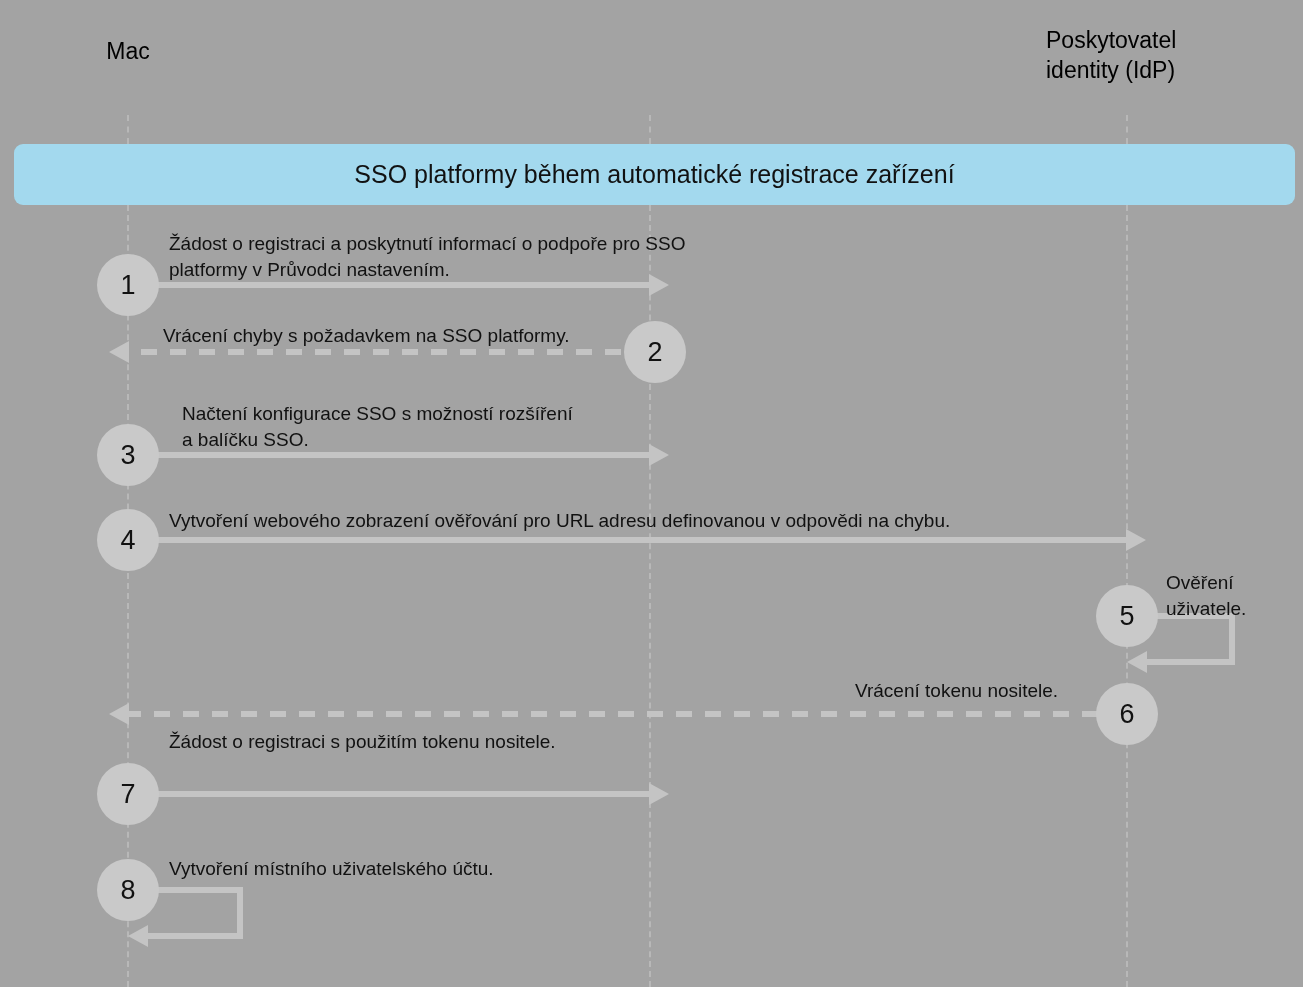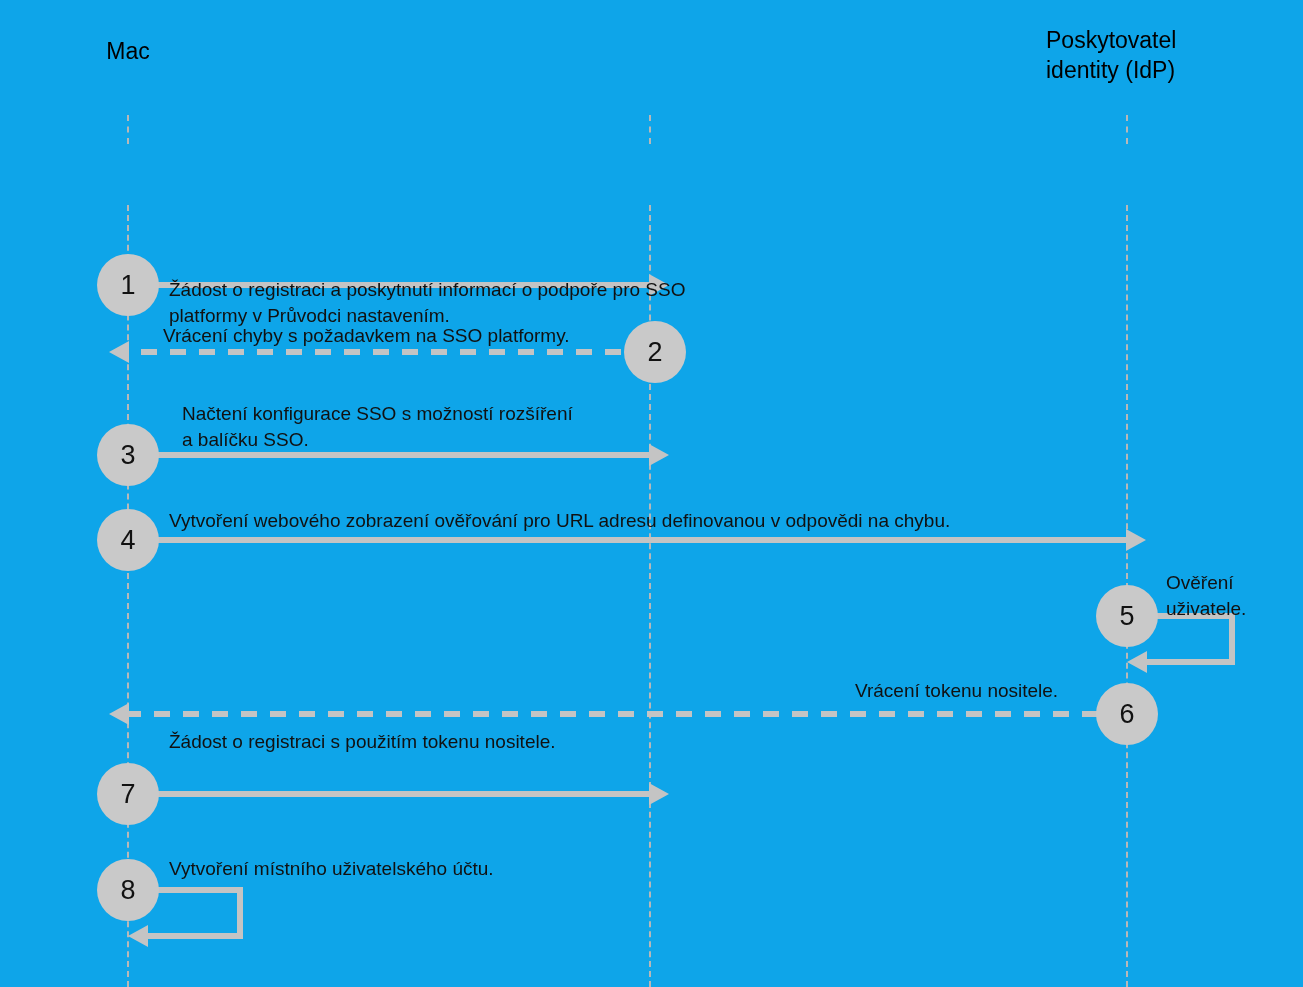--- a/index.html
+++ b/index.html
@@ -8,21 +8,21 @@
     background: #ffffff;
   }
   body {
     font-family: "Liberation Sans", sans-serif;
     -webkit-font-smoothing: antialiased;
   }
   #canvas {
     position: relative;
     width: 1303px;
     height: 987px;
-    background: #0ea5e9;
+    background: #a3a3a3;
     overflow: hidden;
   }
   
   .col-header {
     position: absolute;
     font-size: 23px;
     line-height: 30px;
     color: #000000;
     white-space: pre-line;
     letter-spacing: 0px;
@@ -97,20 +97,23 @@
 
   <div id="lifelines">
       <div class="lifeline" style="left: 127px; top: 115px; height: 29px; border-left-color: rgb(184, 184, 184);"></div>
       <div class="lifeline" style="left: 127px; top: 205px; height: 782px; border-left-color: rgb(184, 184, 184);"></div>
       <div class="lifeline" style="left: 649px; top: 115px; height: 29px; border-left-color: rgb(184, 184, 184);"></div>
       <div class="lifeline" style="left: 649px; top: 205px; height: 782px; border-left-color: rgb(184, 184, 184);"></div>
       <div class="lifeline" style="left: 1126px; top: 115px; height: 29px; border-left-color: rgb(184, 184, 184);"></div>
       <div class="lifeline" style="left: 1126px; top: 205px; height: 782px; border-left-color: rgb(184, 184, 184);"></div>
     </div>
 
+  <div class="banner" id="banner" style="left: 14px; top: 144px; width: 1281px; height: 61px; background: rgb(163, 217, 238);">
+    <span class="banner-label">SSO platformy během automatické registrace zařízení</span>
+  </div>
 
   <svg id="arrows" viewBox="0 0 1303 987" xmlns="http://www.w3.org/2000/svg">
       <g>
         <line x1="157" y1="285" x2="649" y2="285" stroke="#c4c4c4" stroke-width="6" stroke-linecap="butt"></line>
         <polygon points="649,274 649,296 669,285" fill="#c4c4c4"></polygon>
       </g>
       <g>
         <line x1="621" y1="352" x2="129" y2="352" stroke="#c4c4c4" stroke-width="6" stroke-linecap="butt" stroke-dasharray="16 13"></line>
         <polygon points="129,341 129,363 109,352" fill="#c4c4c4"></polygon>
       </g>
@@ -135,21 +138,21 @@
         <polygon points="649,783 649,805 669,794" fill="#c4c4c4"></polygon>
       </g>
       <g>
         <path d="M 158 890 H 240 V 936 H 148" fill="none" stroke="#c4c4c4" stroke-width="6" stroke-linecap="butt" stroke-linejoin="miter"></path>
         <polygon points="148,925 148,947 128,936" fill="#c4c4c4"></polygon>
       </g>
     </svg>
 
   <div id="steps">
       <div class="step-circle" style="left: 97px; top: 254px; width: 62px; height: 62px; background: rgb(201, 201, 201);">1</div>
-      <div class="msg-label" style="left: 169px; top: 231px; margin-top: 46px;">Žádost o registraci a poskytnutí informací o podpoře pro SSO
+      <div class="msg-label" style="left: 169px; top: 231px;">Žádost o registraci a poskytnutí informací o podpoře pro SSO
 platformy v Průvodci nastavením.</div>
       <div class="step-circle" style="left: 624px; top: 321px; width: 62px; height: 62px; background: rgb(201, 201, 201);">2</div>
       <div class="msg-label" style="left: 163px; top: 323px;">Vrácení chyby s požadavkem na SSO platformy.</div>
       <div class="step-circle" style="left: 97px; top: 424px; width: 62px; height: 62px; background: rgb(201, 201, 201);">3</div>
       <div class="msg-label" style="left: 182px; top: 401px;">Načtení konfigurace SSO s možností rozšíření
 a balíčku SSO.</div>
       <div class="step-circle" style="left: 97px; top: 509px; width: 62px; height: 62px; background: rgb(201, 201, 201);">4</div>
       <div class="msg-label" style="left: 169px; top: 508px;">Vytvoření webového zobrazení ověřování pro URL adresu definovanou v odpovědi na chybu.</div>
       <div class="step-circle" style="left: 1096px; top: 585px; width: 62px; height: 62px; background: rgb(201, 201, 201);">5</div>
       <div class="msg-label" style="left: 1166px; top: 570px;">Ověření

